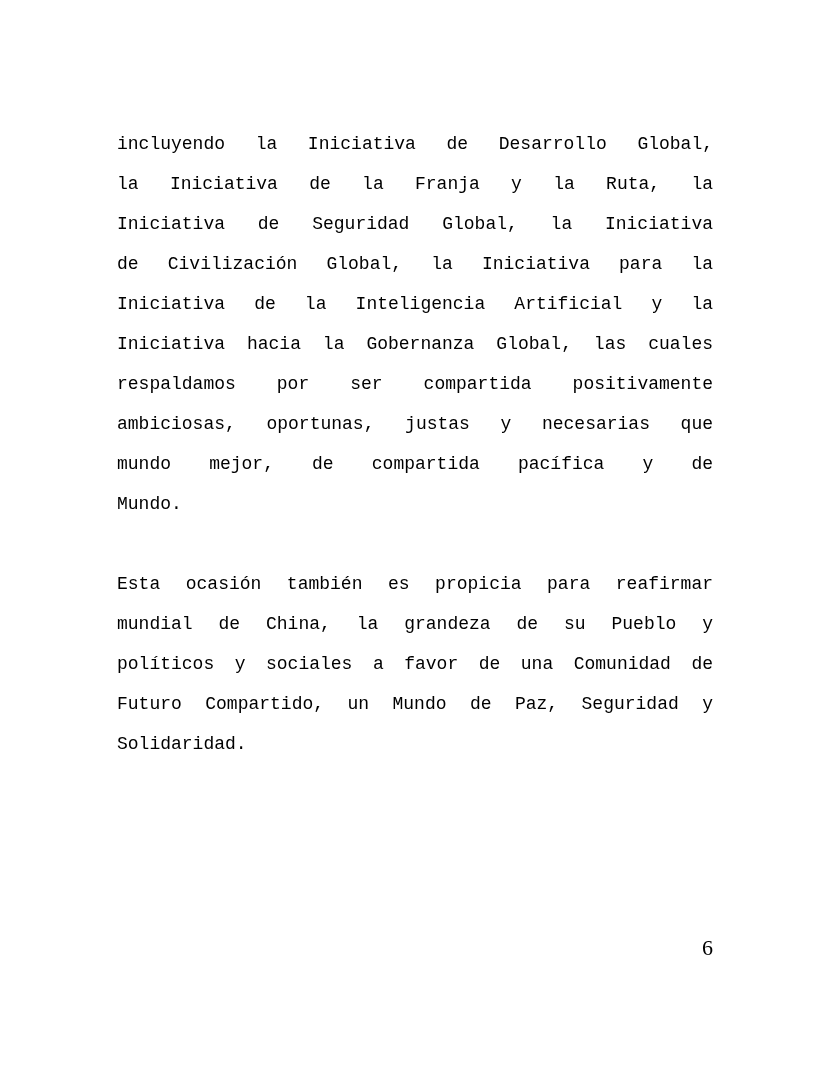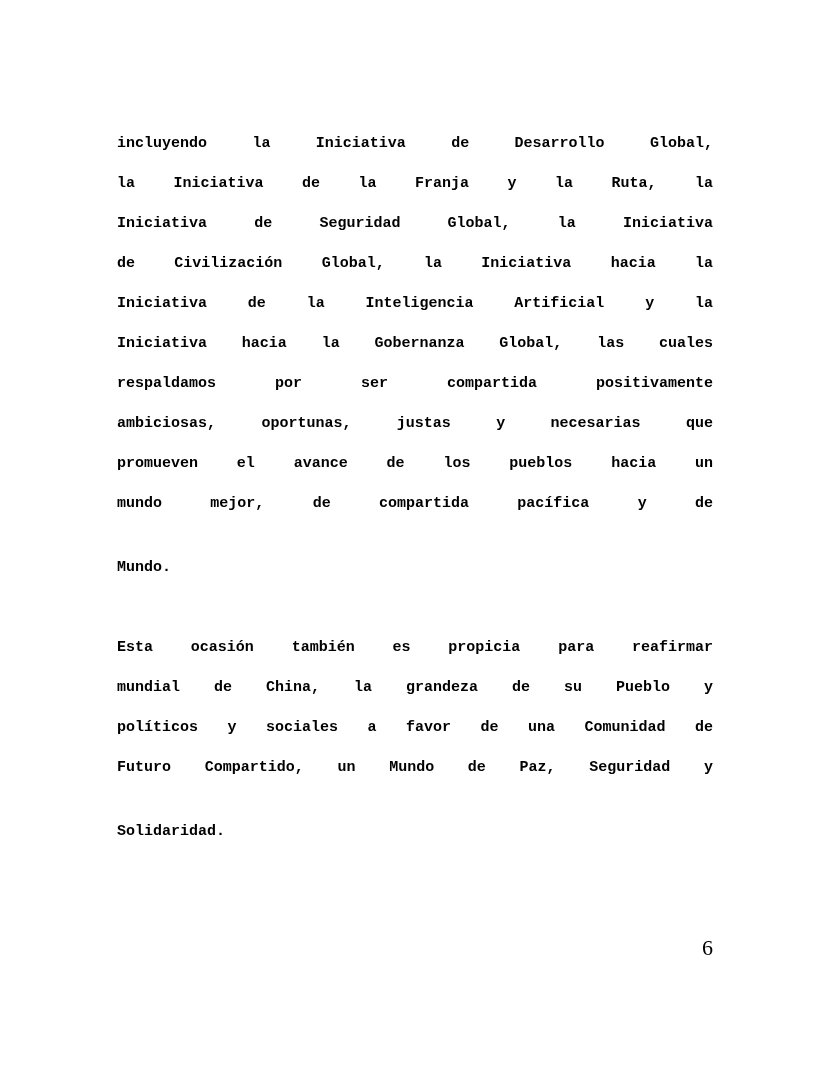--- a/index.html
+++ b/index.html
@@ -14,36 +14,35 @@
     background: #ffffff;
     overflow: hidden;
     color: #000000;
   }
   .text-block {
     position: absolute;
     left: 117px;
     top: 124px;
     width: 596px;
     font-family: "Liberation Mono", "DejaVu Sans Mono", monospace;
-    font-weight: bold;
-    font-size: 15px;
+    font-weight: normal;
+    font-size: 18px;
     line-height: 40px;
     color: #000000;
   }
   .line {
     height: 40px;
     text-align: justify;
     text-align-last: justify;
     overflow: hidden;
     white-space: normal;
   }
   .line.para-end {
     text-align: center;
     text-align-last: left;
-    margin-top: 24px;
   }
   .para-gap {
     height: 40px;
   }
   .page-number {
     position: absolute;
     top: 935px;
     left: 117px;
     width: 596px;
     text-align: right;
@@ -58,26 +57,25 @@
 <body>
 
 <div class="page">
 
   <div class="text-block">
 
     <div>
       <div class="line">incluyendo la Iniciativa de Desarrollo Global,</div>
       <div class="line">la Iniciativa de la Franja y la Ruta, la</div>
       <div class="line">Iniciativa de Seguridad Global, la Iniciativa</div>
-      <div class="line">de Civilización Global, la Iniciativa hacia la</div>
+      <div class="line">de Civilización Global, la Iniciativa para la</div>
       <div class="line">Iniciativa de la Inteligencia Artificial y la</div>
       <div class="line">Iniciativa hacia la Gobernanza Global, las cuales</div>
       <div class="line">respaldamos por ser compartida positivamente</div>
       <div class="line">ambiciosas, oportunas, justas y necesarias que</div>
-      <div class="line">promueven el avance de los pueblos hacia un</div>
       <div class="line">mundo mejor, de compartida pacífica y de</div>
       <div class="line para-end">Mundo.</div>
     </div>
 
     <div class="para-gap"></div>
 
     <div>
       <div class="line">Esta ocasión también es propicia para reafirmar</div>
       <div class="line">mundial de China, la grandeza de su Pueblo y</div>
       <div class="line">políticos y sociales a favor de una Comunidad de</div>

